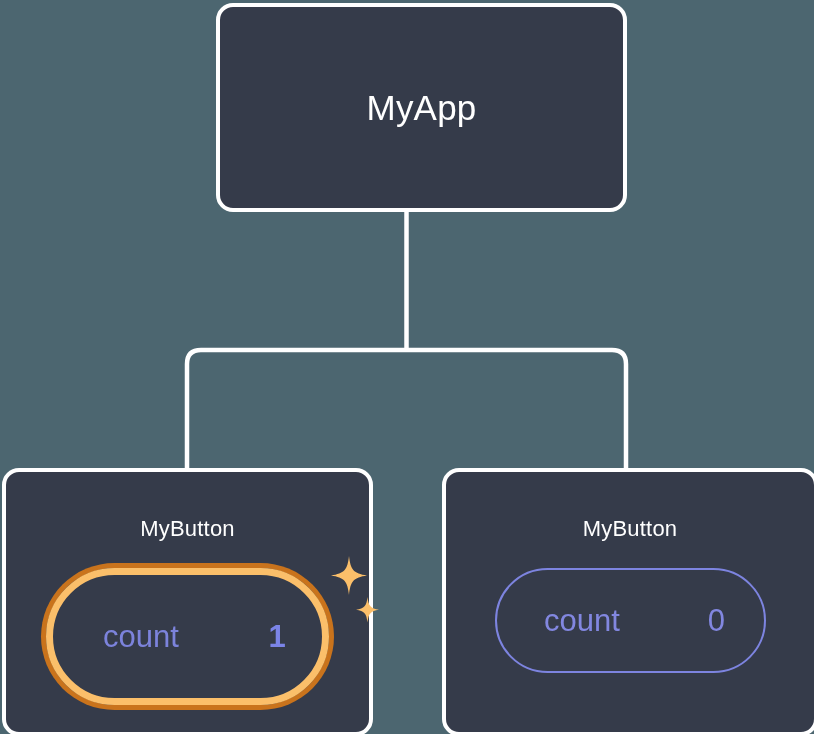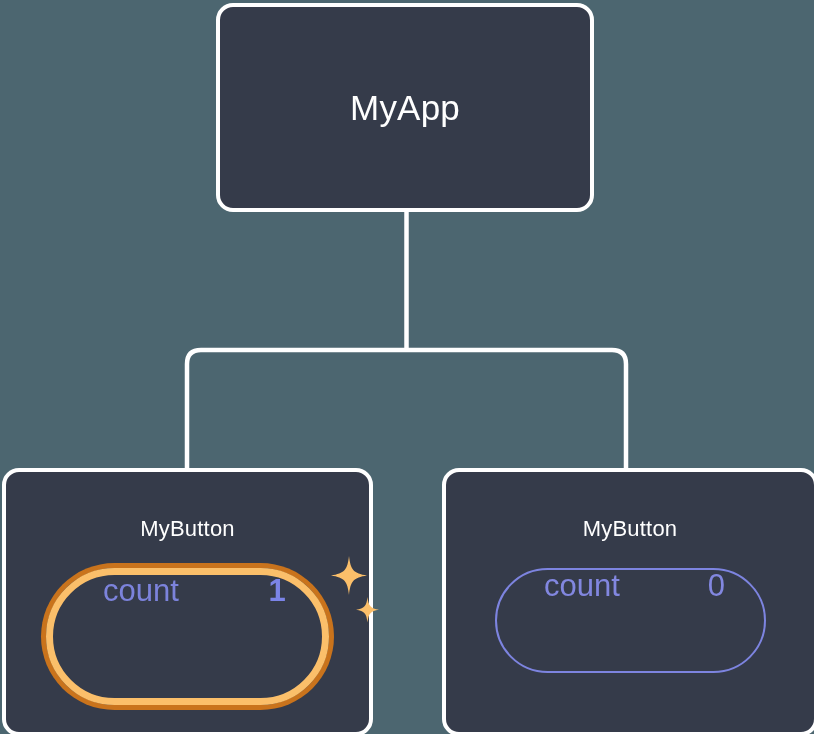--- a/index.html
+++ b/index.html
@@ -38,21 +38,21 @@
     border: 4px solid #ffffff;
     border-radius: 17px;
     display: flex;
     flex-direction: column;
     align-items: center;
   }
 
   .node-root {
     left: 216px;
     top: 3px;
-    width: 378px;
+    width: 411px;
     height: 209px;
     justify-content: center;
   }
 
   .node-child-left {
     left: 2px;
     top: 468px;
     width: 371px;
     height: 268px;
     padding-top: 46px;
@@ -81,21 +81,21 @@
 
   
   .badge-wrap {
     position: relative;
     margin-top: 28px;
   }
 
   .badge {
     box-sizing: border-box;
     display: flex;
-    align-items: flex-start;
+    align-items: center;
     border-radius: 999px;
     position: relative;
   }
 
   
   .badge-plain {
     width: 271px;
     height: 105px;
     border: 2px solid #7d84e0;
   }

